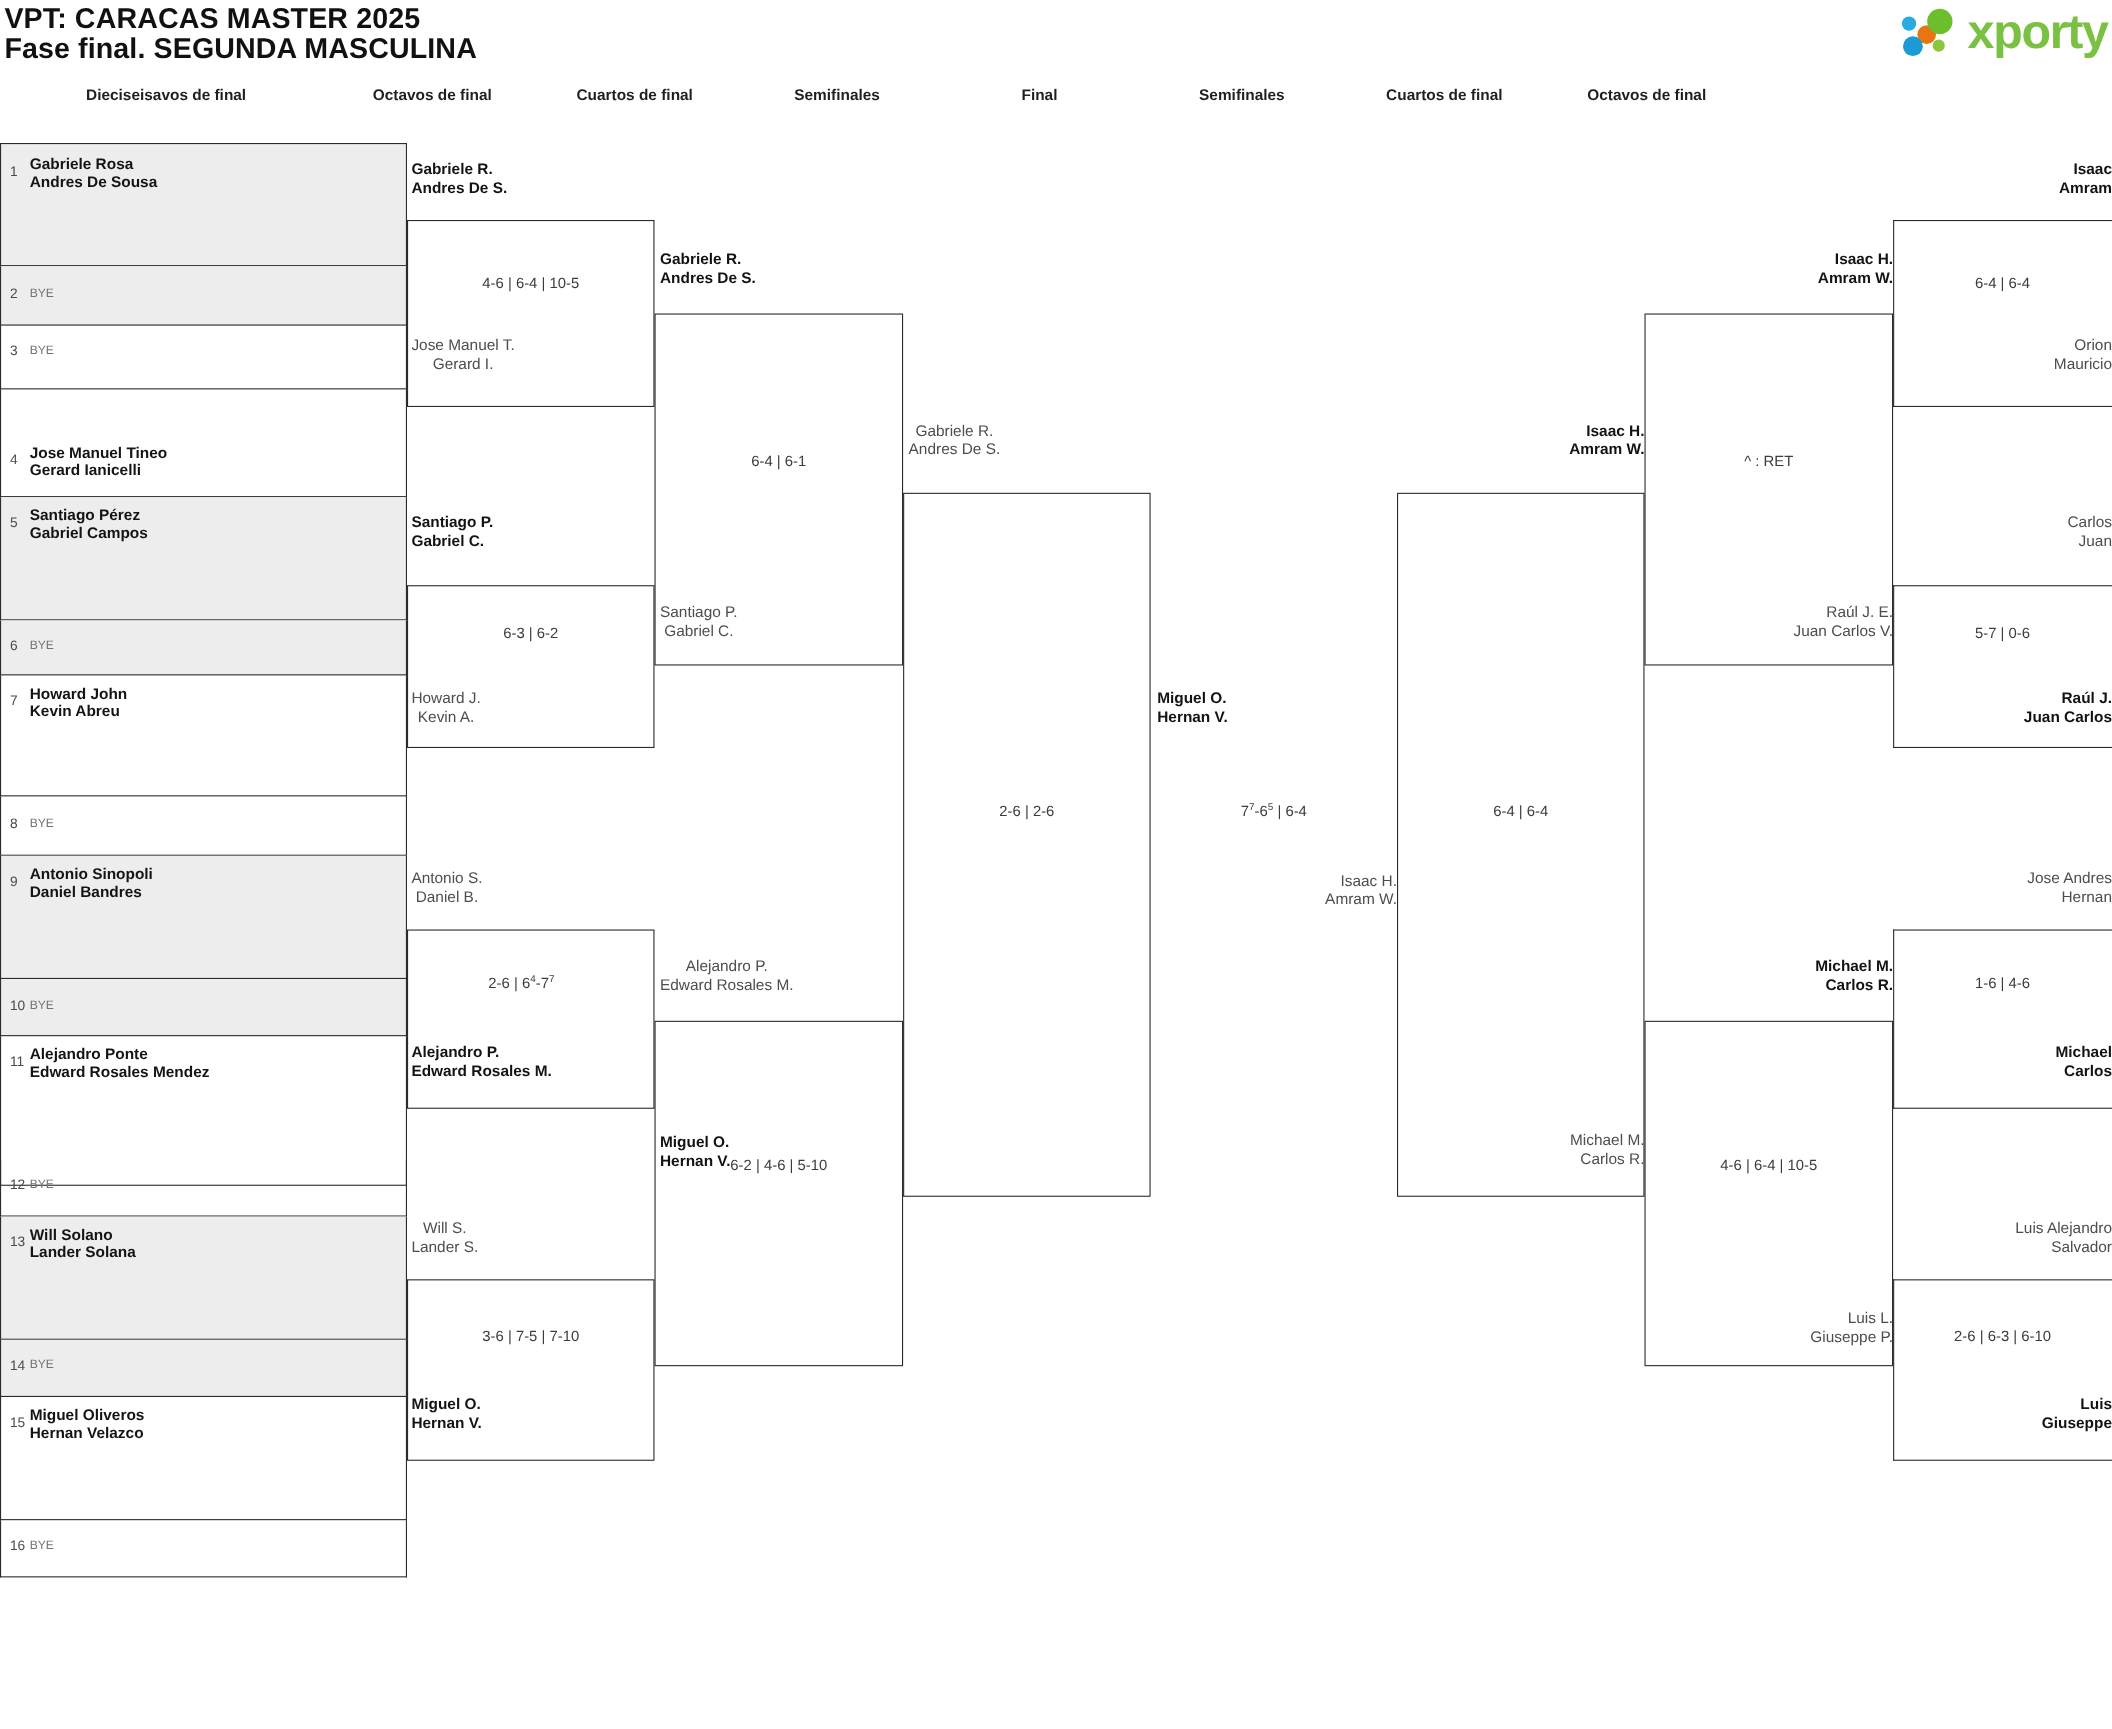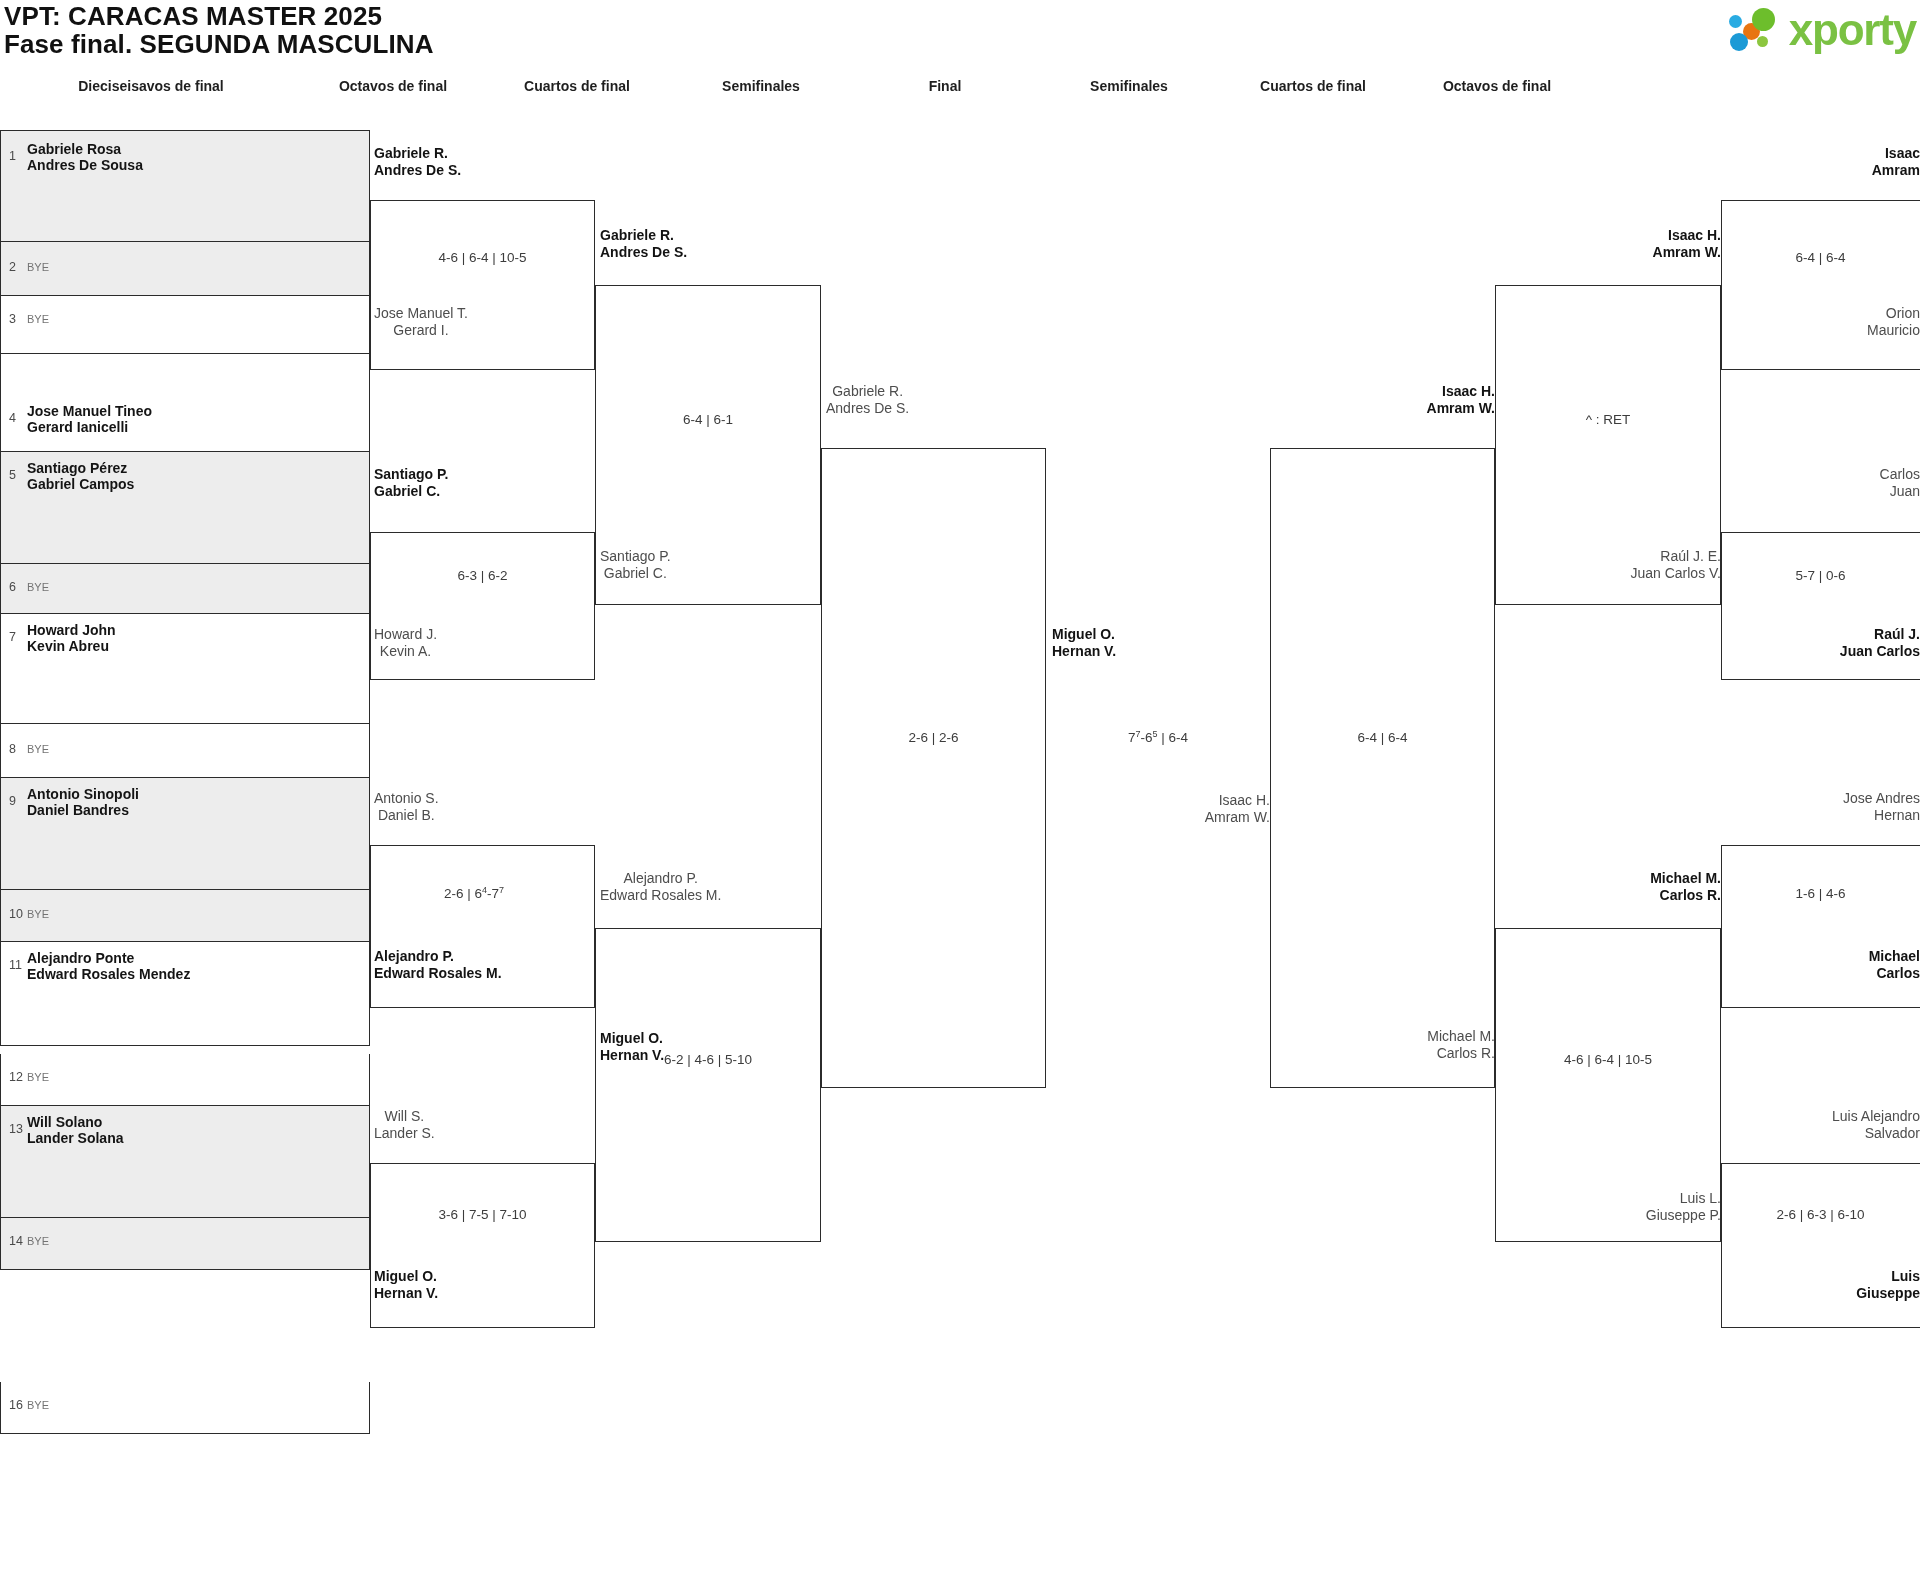--- a/index.html
+++ b/index.html
@@ -141,38 +141,42 @@
 
   <div class="seedcell shaded" style="left:0px;top:778px;width:370px;height:112px">
     <span class="seed-num" style="top:16px">9</span>
     <span class="seed-names" style="top:8px"><span>Antonio Sinopoli</span><br><span>Daniel Bandres</span></span>
   </div>
   <div class="seedcell shaded" style="left:0px;top:890px;width:370px;height:52px">
     <span class="seed-num" style="top:17px">10</span>
     <span class="seed-names bye" style="top:16px">BYE</span>
   </div>
 
-  <div class="seedcell" style="left:0px;top:942px;width:370px;height:104px">
+  <div class="seedcell" style="left:0px;top:942px;width:370px;height:136px">
     <span class="seed-num" style="top:16px">11</span>
     <span class="seed-names" style="top:8px"><span>Alejandro Ponte</span><br><span>Edward Rosales Mendez</span></span>
   </div>
   <div class="seedcell" style="left:0px;top:1054px;width:370px;height:52px">
     <span class="seed-num" style="top:16px">12</span>
     <span class="seed-names bye" style="top:15px">BYE</span>
   </div>
 
   <div class="seedcell shaded" style="left:0px;top:1106px;width:370px;height:112px">
     <span class="seed-num" style="top:16px">13</span>
     <span class="seed-names" style="top:8px"><span>Will Solano</span><br><span>Lander Solana</span></span>
   </div>
   <div class="seedcell shaded" style="left:0px;top:1218px;width:370px;height:52px">
     <span class="seed-num" style="top:16px">14</span>
     <span class="seed-names bye" style="top:15px">BYE</span>
   </div>
 
+  <div class="seedcell" style="left:0px;top:1270px;width:370px;height:112px">
+    <span class="seed-num" style="top:16px">15</span>
+    <span class="seed-names" style="top:8px"><span>Miguel Oliveros</span><br><span>Hernan Velazco</span></span>
+  </div>
   <div class="seedcell" style="left:0px;top:1382px;width:370px;height:52px">
     <span class="seed-num" style="top:16px">16</span>
     <span class="seed-names bye" style="top:15px">BYE</span>
   </div>
 
   <div class="mbox" style="left:370px;top:200px;width:225px;height:170px"></div>
   <div class="team win" style="left:374px;top:145px"><span>Gabriele R.</span><br><span>Andres De S.</span></div>
   <div class="team lose" style="left:374px;top:305px"><span>Jose Manuel T.</span><br><span>Gerard I.</span></div>
   <div class="score" style="left:370px;top:238px;width:225px">4-6 | 6-4 | 10-5</div>
 

